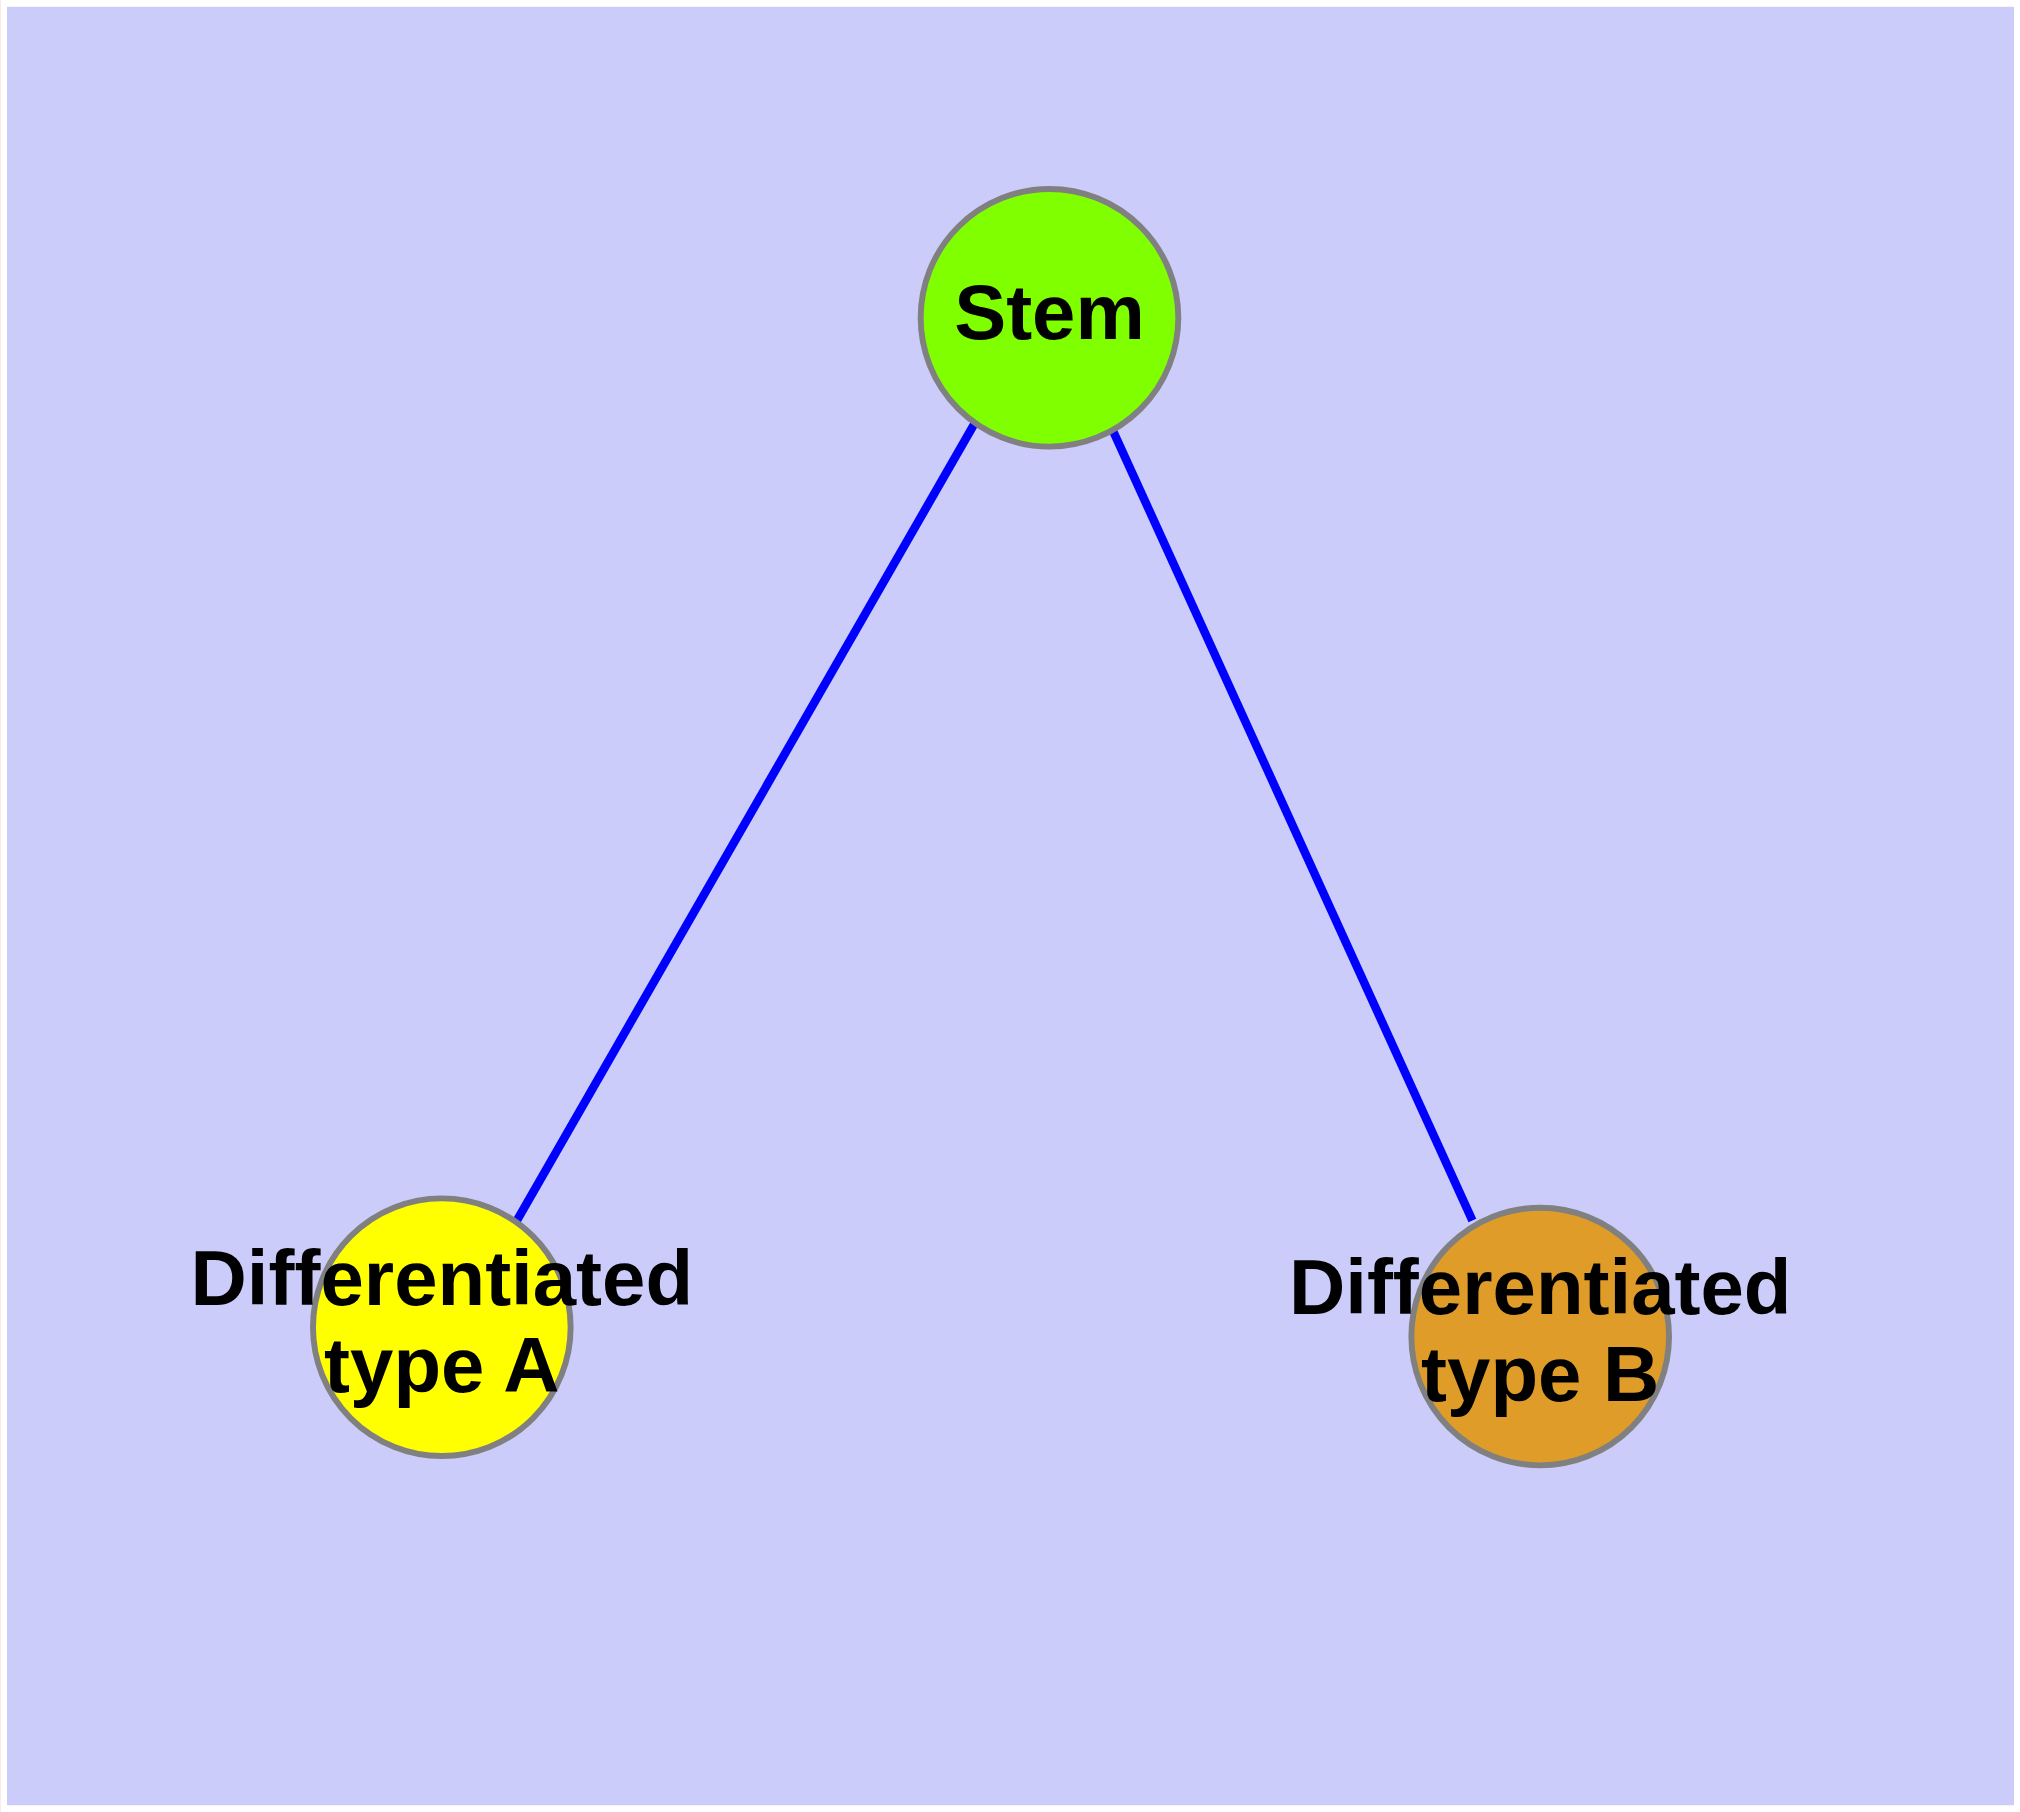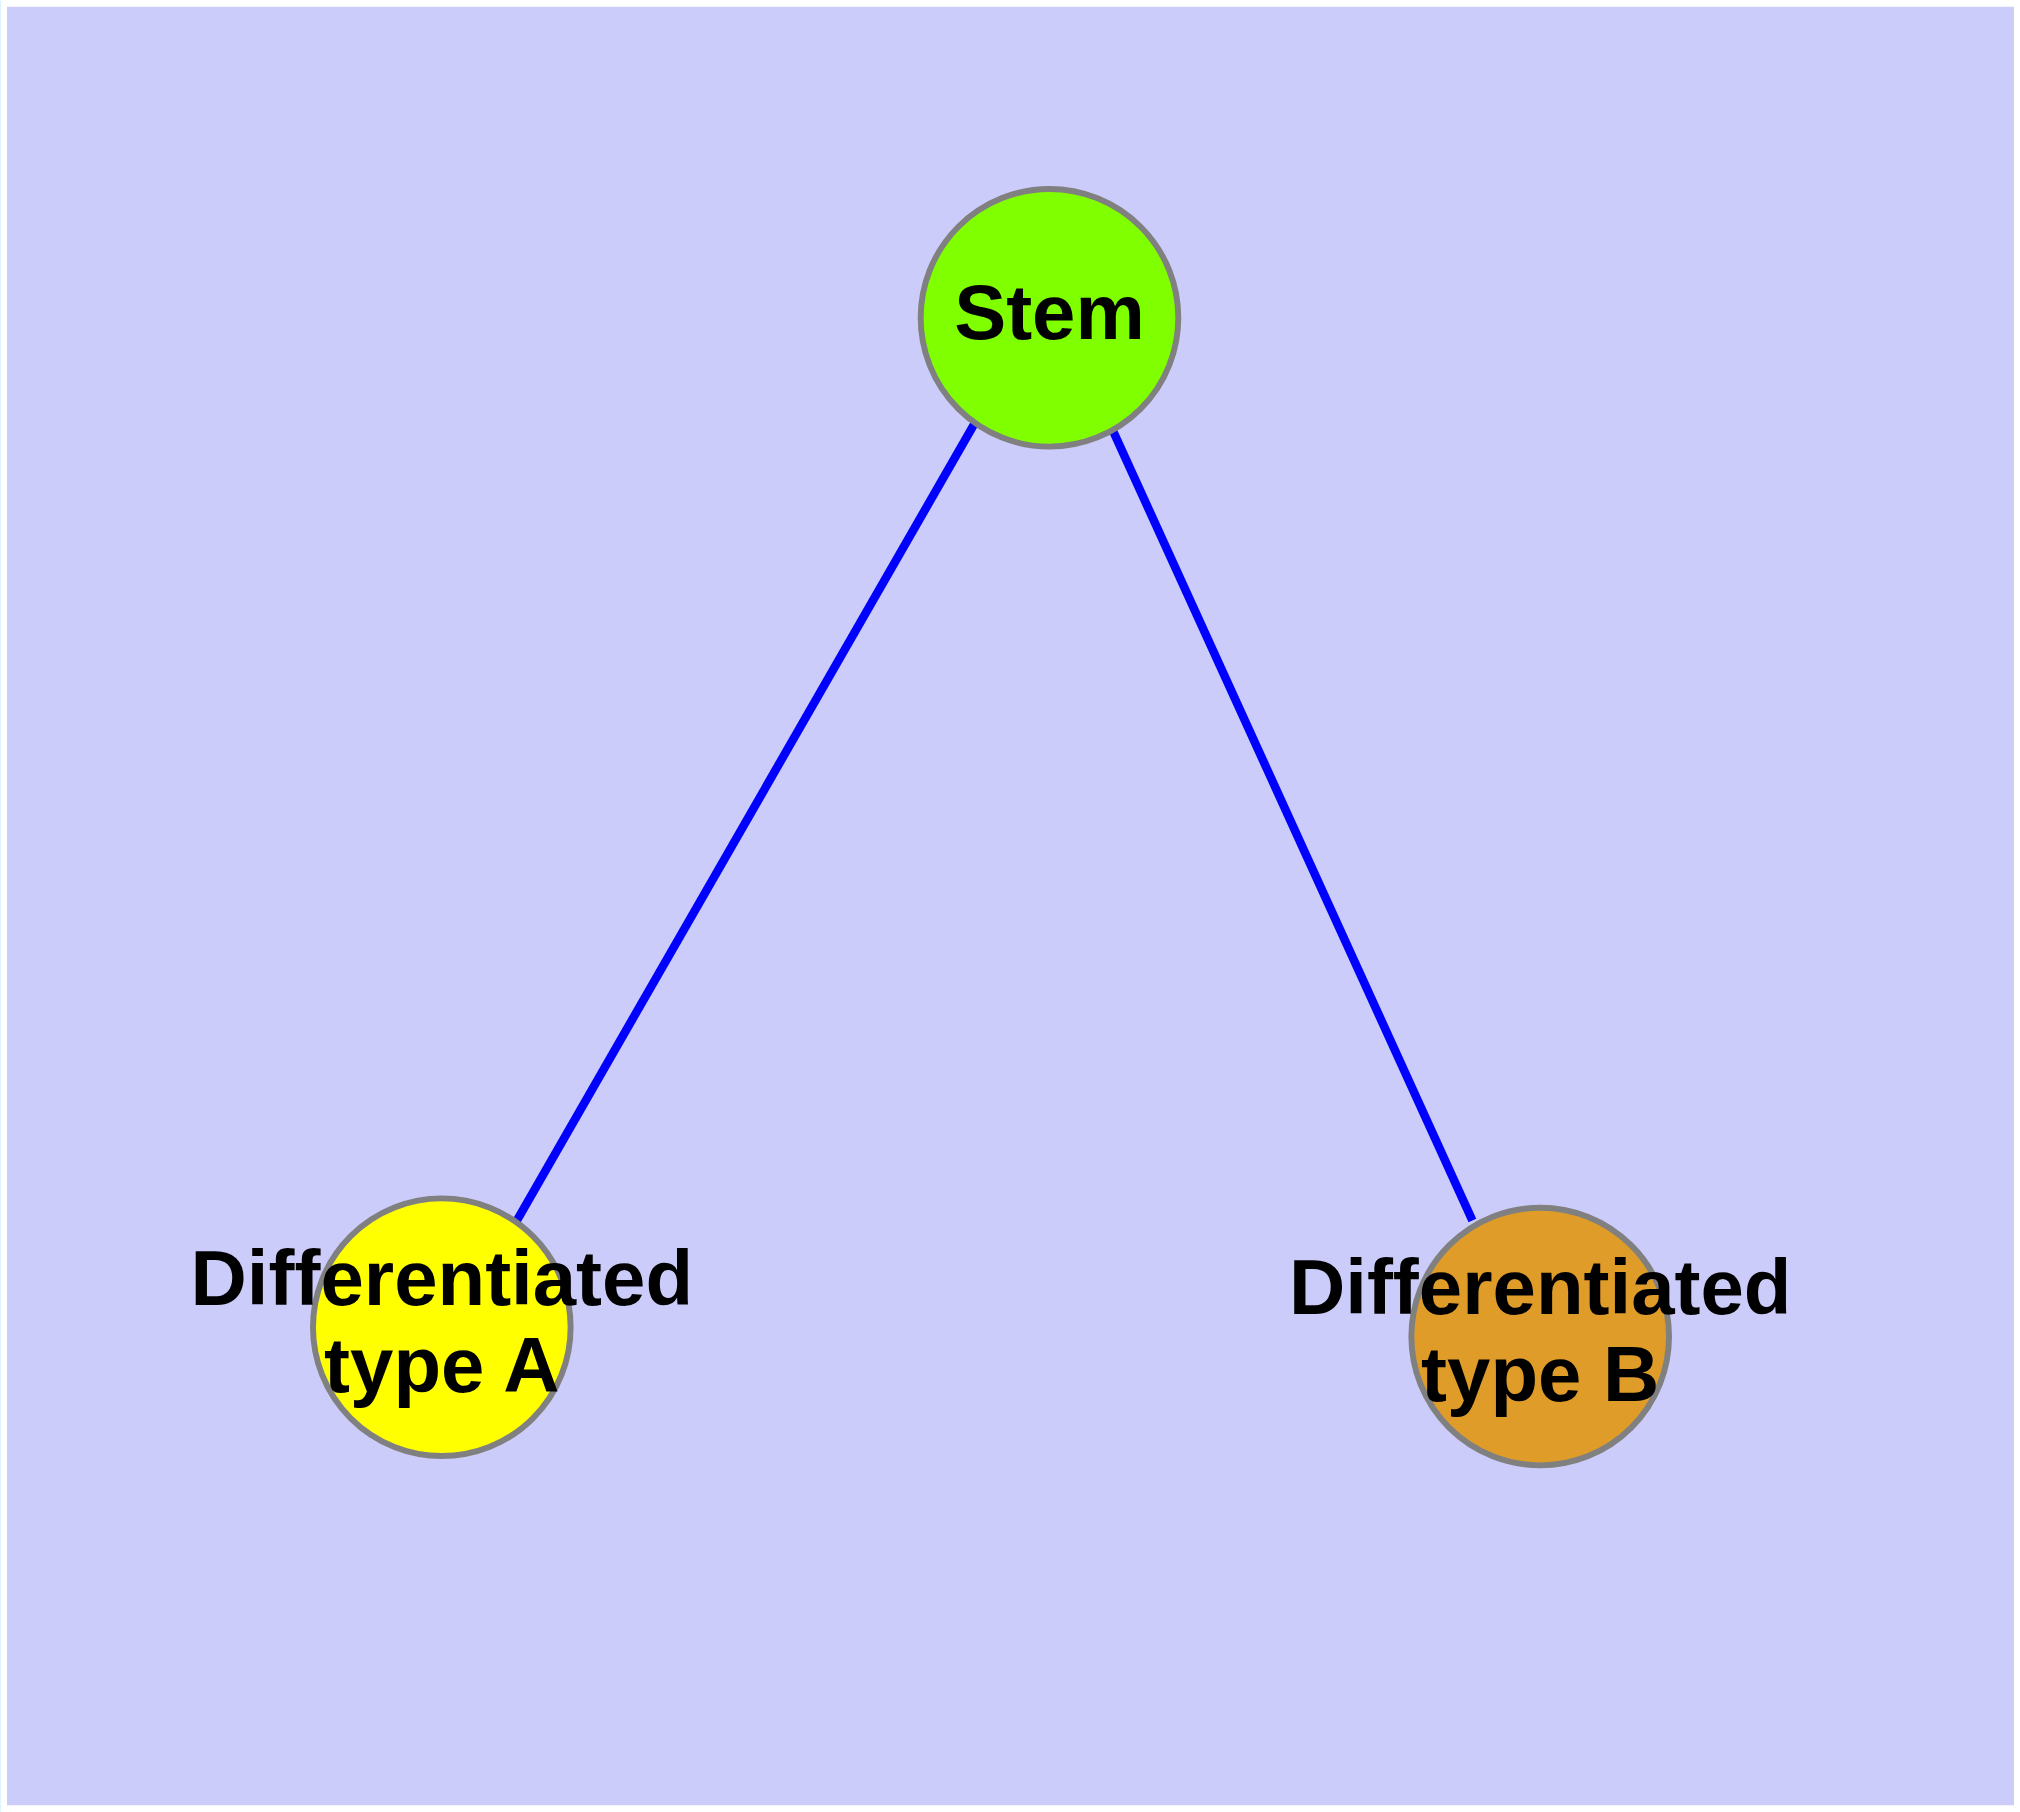--- a/index.html
+++ b/index.html
@@ -4,21 +4,21 @@
 <style>
   html, body {
     margin: 0;
     padding: 0;
     background: #ffffff;
   }
   #canvas {
     position: relative;
     width: 2021px;
     height: 1812px;
-    background: #7dd3fc;
+    background: #fca5a5;
     overflow: hidden;
     font-family: "Liberation Sans", sans-serif;
   }
   #graph-svg {
     position: absolute;
     left: 0;
     top: 0;
     width: 2021px;
     height: 1812px;
     display: block;

